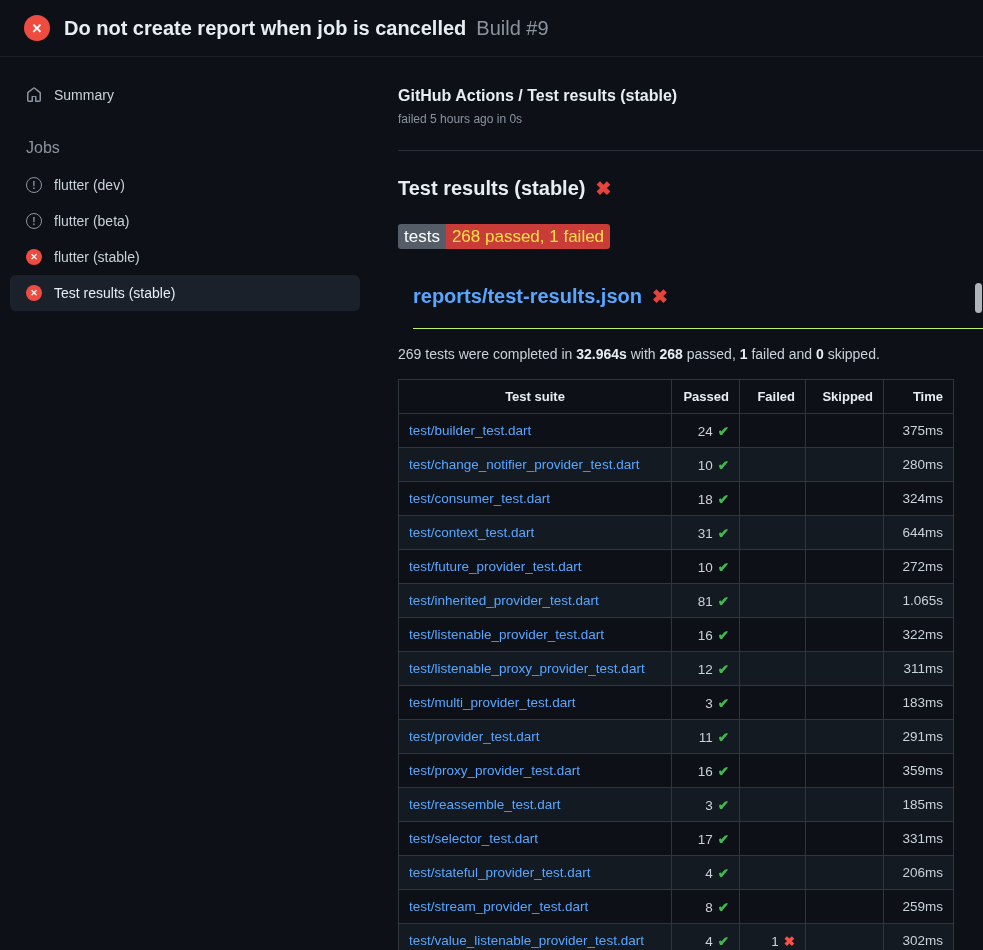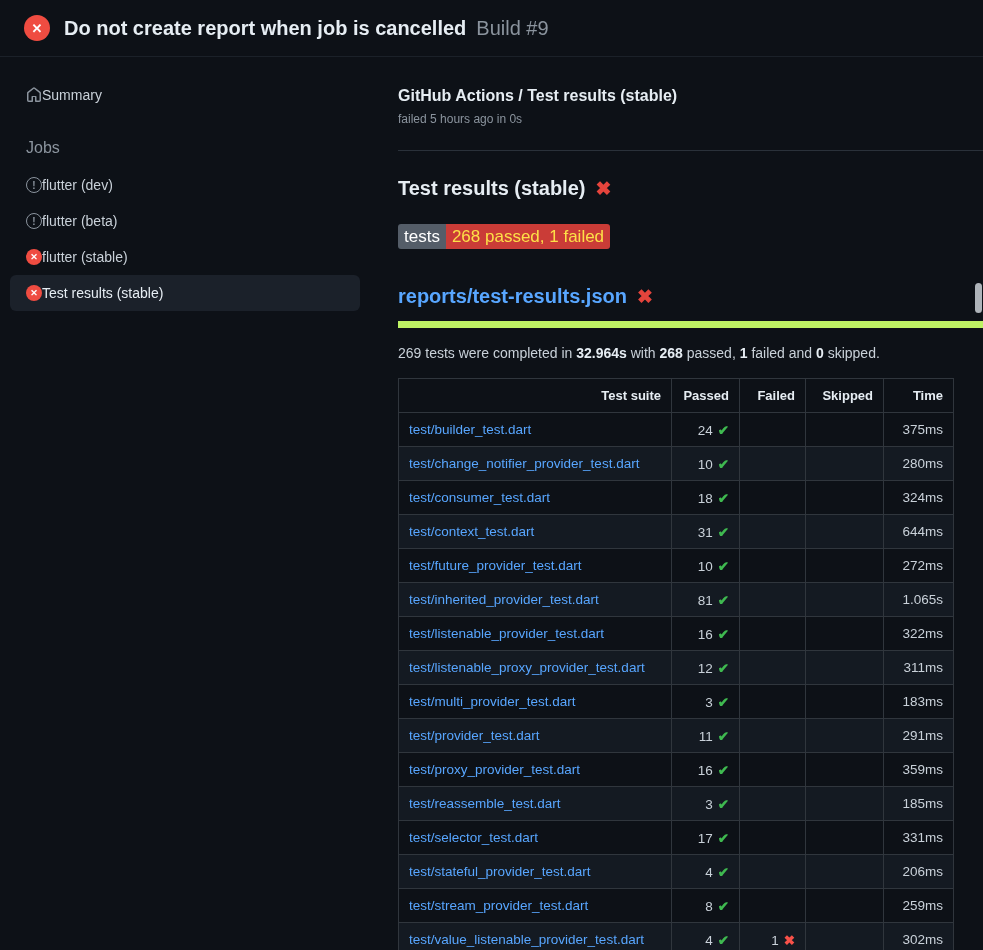--- a/index.html
+++ b/index.html
@@ -31,21 +31,21 @@
   .page-title { font-size:20px; font-weight:700; color:#e6edf3; margin:0; }
   .build-no { font-size:20px; font-weight:400; color:#8b949e; margin-left:-4px; }
 
   
   .layout { display:flex; }
   .sidebar { width:370px; flex:0 0 370px; padding-top:20px; }
   .main { flex:1; padding:30px 0 0 28px; }
 
   
   .side-item {
-    display:flex; align-items:center; 
+    display:flex; align-items:center; gap:12px;
     margin:0 10px; padding:10px 16px;
     border-radius:6px; cursor:pointer;
     font-size:14px; color:#c9d1d9;
   }
   .side-item.selected { background:#1b212a; color:#e6edf3; }
   .jobs-label {
     color:#8b949e; font-size:16px;
     padding:26px 26px 10px 26px;
   }
   .home-ic { display:inline-flex; width:16px; height:16px; flex:0 0 auto; }
@@ -67,42 +67,42 @@
     margin:26px 0 0 0;
   }
   .heading-x { color:#e5443c; font-size:19px; font-weight:700; line-height:1; }
 
   .badge { display:inline-flex; margin-top:24px; font-size:17px; line-height:1; }
   .badge-k { background:#545d68; color:#ffffff; padding:4px 6px; border-radius:3px 0 0 3px; }
   .badge-v { background:#ca3c37; color:#fde047; padding:4px 6px; border-radius:0 3px 3px 0; }
 
   .report-title {
     display:flex; align-items:center; gap:10px;
-    margin:36px 0 0 0; padding-bottom:13px;
-    border-bottom:7px solid #bef264;
+    margin:36px 0 0 15px; padding-bottom:20px;
+    border-bottom:1px solid #bef264;
     font-size:20px; font-weight:700;
   }
   .report-link { color:#58a6ff; text-decoration:none; }
 
   .summary-text { margin:17px 0 0 0; font-size:14px; color:#c9d1d9; }
   .summary-text strong { color:#e6edf3; }
 
   
   table.results {
     border-collapse:collapse;
     margin-top:17px;
     font-size:13.5px;
   }
   .results th, .results td {
     border:1px solid #30363d;
     padding:8px 10px;
     height:34px;
   }
   .results th {
-    color:#e6edf3; font-weight:700; font-size:13px; text-align:right;
+    color:#e6edf3; font-weight:700; font-size:13px; text-align:center;
   }
   .results th.col-num, .results td.cell-num,
   .results th.col-time, .results td.cell-time { text-align:right; }
   .col-suite { width:273px; }
   .col-passed { width:68px; }
   .col-failed { width:66px; }
   .col-skipped { width:78px; }
   .col-time { width:70px; }
   .results tbody tr:nth-child(even) { background:#141a22; }
   .suite-link { color:#58a6ff; text-decoration:none; }

